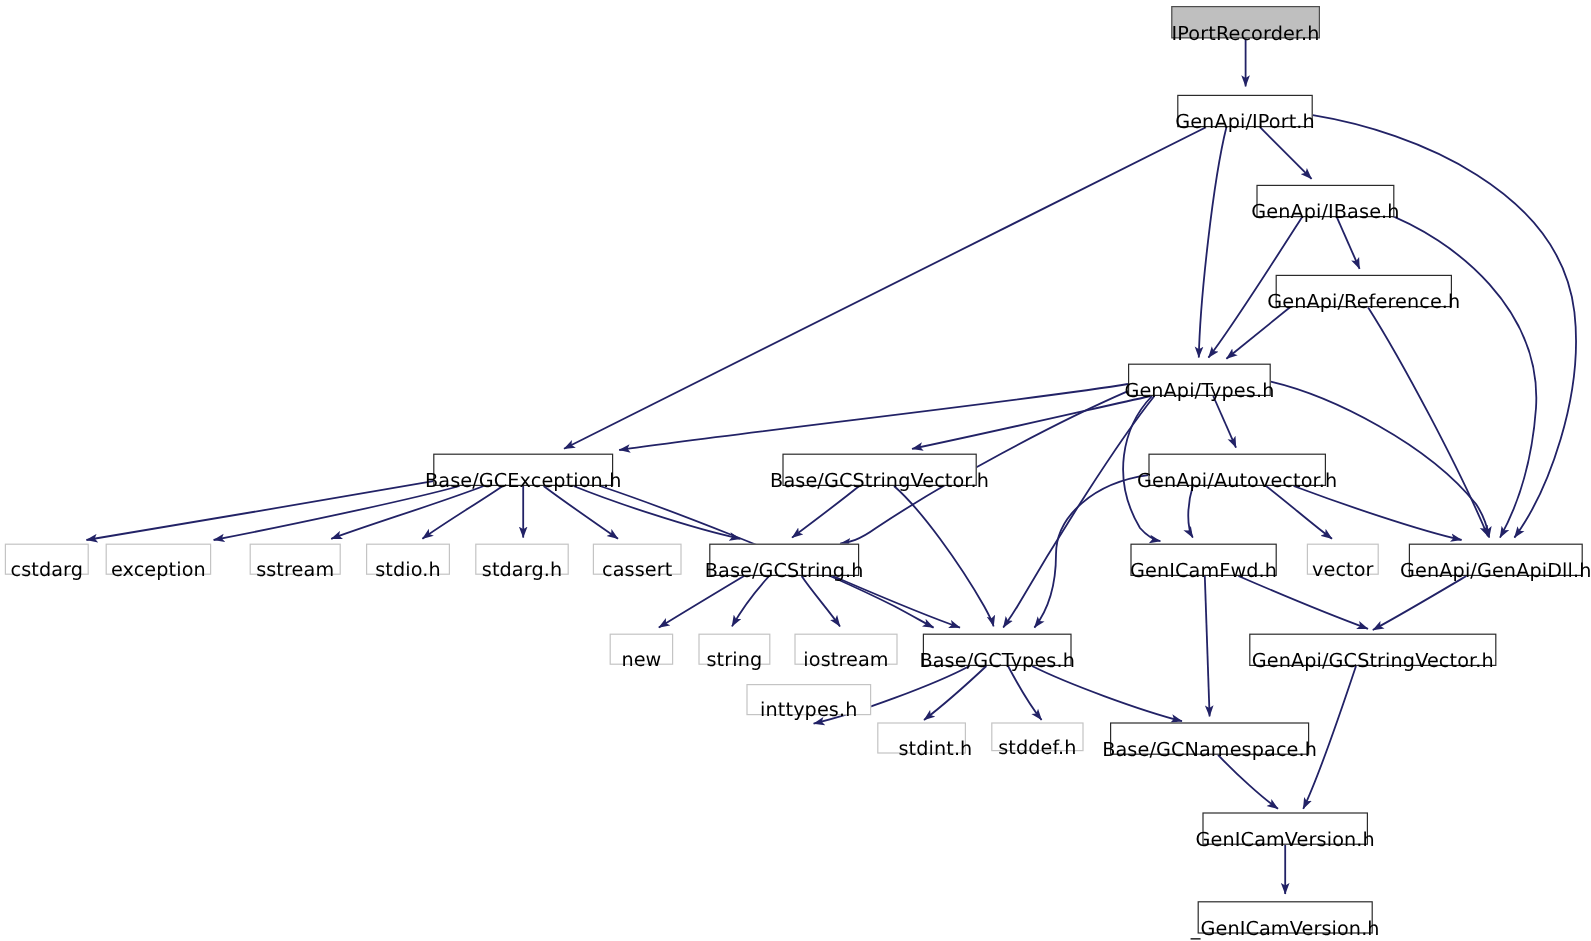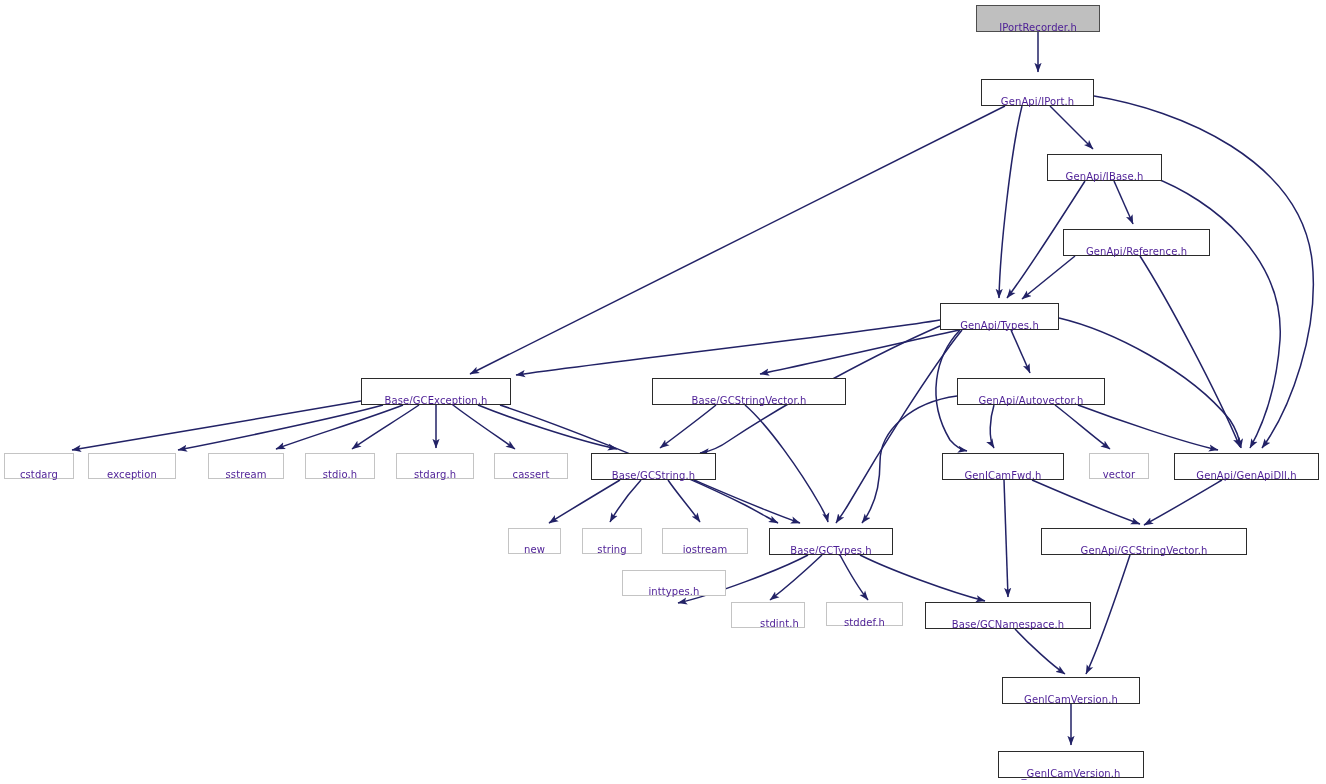--- a/index.html
+++ b/index.html
@@ -30,22 +30,22 @@
     display: flex;
     align-items: center;
     justify-content: center;
     background: #ffffff;
     white-space: nowrap;
     line-height: 1;
     z-index: 5;
   }
   .node .label {
     display: block;
-    color: #4c1d95;
-    font-size: 10px;
+    color: #000000;
+    font-size: 16px;
     letter-spacing: 0.1px;
     margin-top: 18px;
   }
   
   .node.project {
     border: 1.6px solid #2b2b2b;
     background: #ffffff;
   }
   
   .node.current {
@@ -128,21 +128,21 @@
       </div>
       <div class="node project" style="left: 1063px; top: 229px; width: 147px; height: 27px;">
         <span class="label">GenApi/Reference.h</span>
       </div>
       <div class="node project" style="left: 940px; top: 303px; width: 119px; height: 27px;">
         <span class="label">GenApi/Types.h</span>
       </div>
       <div class="node project" style="left: 361px; top: 378px; width: 150px; height: 27px;">
         <span class="label">Base/GCException.h</span>
       </div>
-      <div class="node project" style="left: 652px; top: 378px; width: 194px; height: 27px;">
+      <div class="node project" style="left: 652px; top: 378px; width: 162px; height: 27px;">
         <span class="label">Base/GCStringVector.h</span>
       </div>
       <div class="node project" style="left: 957px; top: 378px; width: 148px; height: 27px;">
         <span class="label">GenApi/Autovector.h</span>
       </div>
       <div class="node system" style="left: 4px; top: 453px; width: 70px; height: 26px;">
         <span class="label">cstdarg</span>
       </div>
       <div class="node system" style="left: 88px; top: 453px; width: 88px; height: 26px;">
         <span class="label">exception</span>

